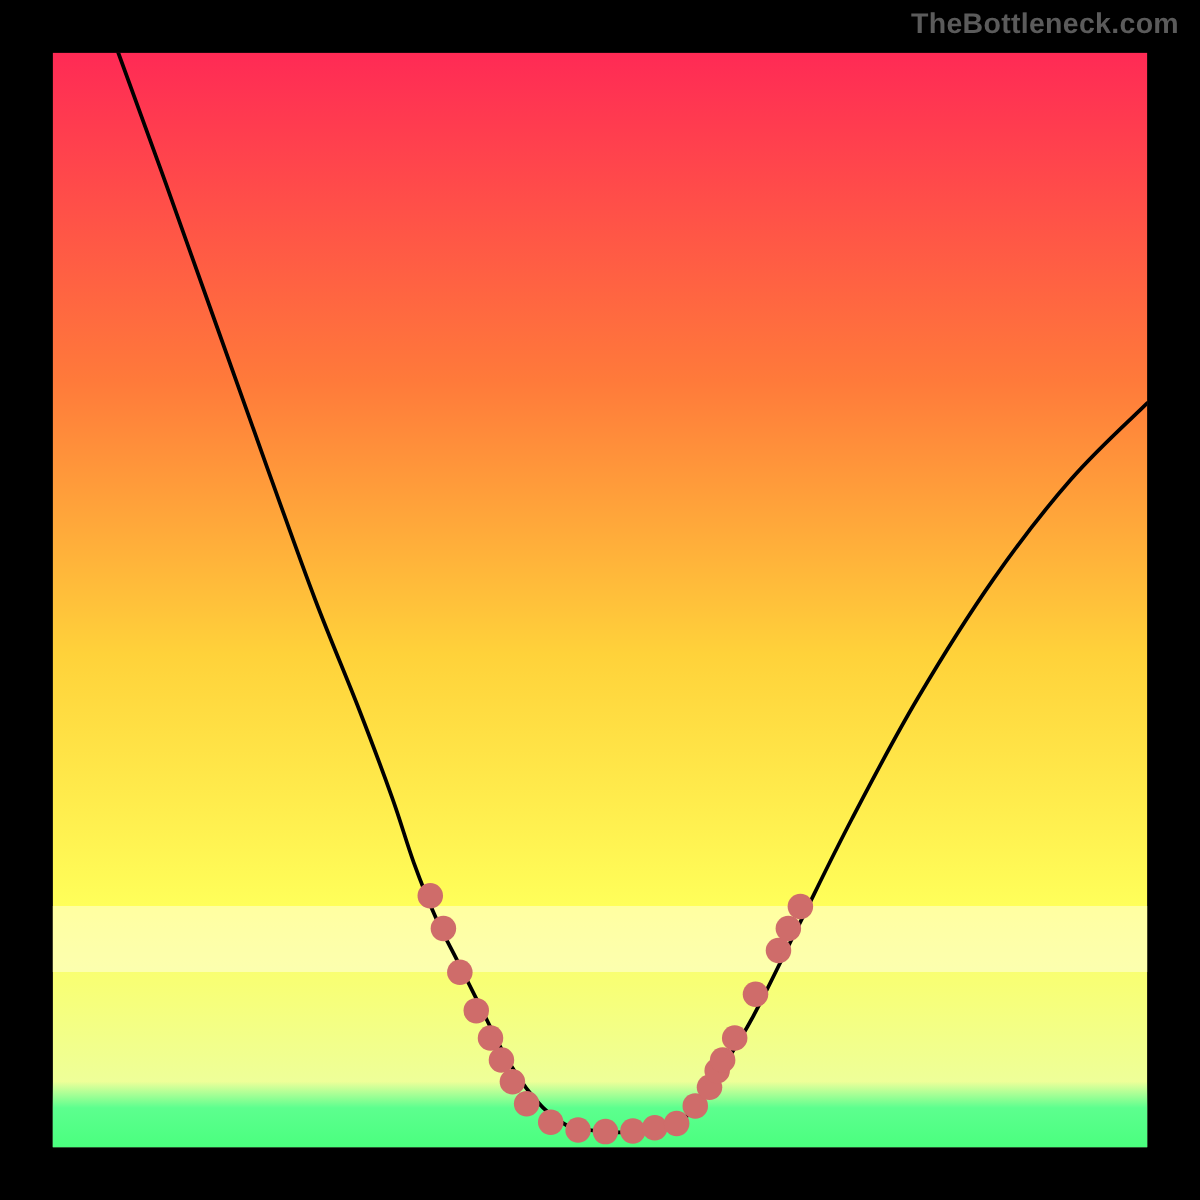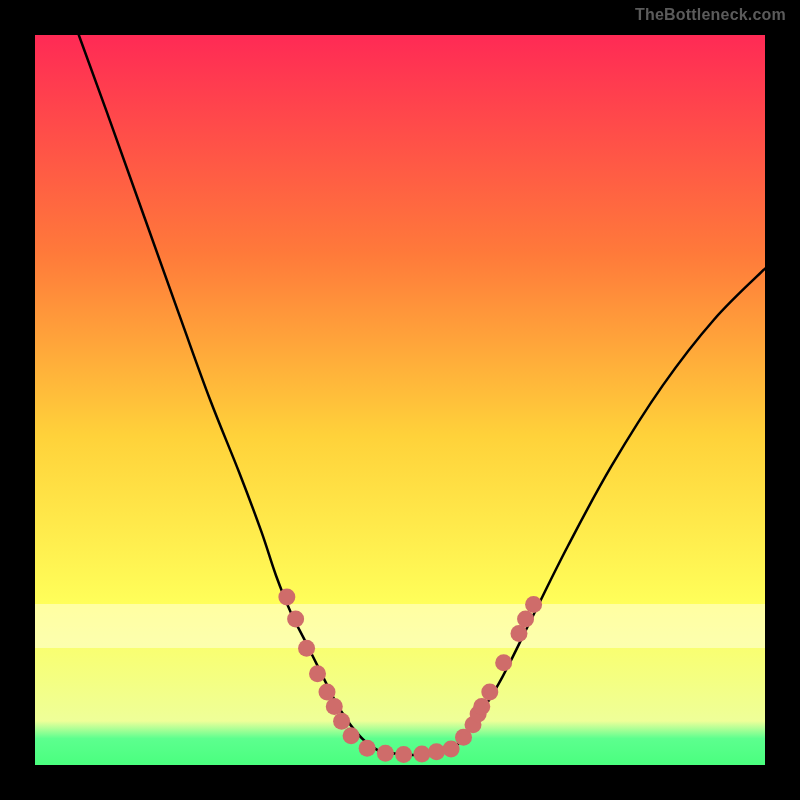--- a/index.html
+++ b/index.html
@@ -40,21 +40,21 @@
     left: 0;
     width: 100%;
     background: rgba(255,255,200,0.55);
     mix-blend-mode: screen;
   }
   .watermark {
     position: absolute;
     top: 6px;
     right: 14px;
     font-family: Arial, Helvetica, sans-serif;
-    font-size: 16px;
+    font-size: 19px;
     font-weight: 600;
     color: #5b5b5b;
     letter-spacing: 0.2px;
   }
   svg.curves {
     position: absolute;
     left: 0;
     top: 0;
     width: 730px;
     height: 730px;

